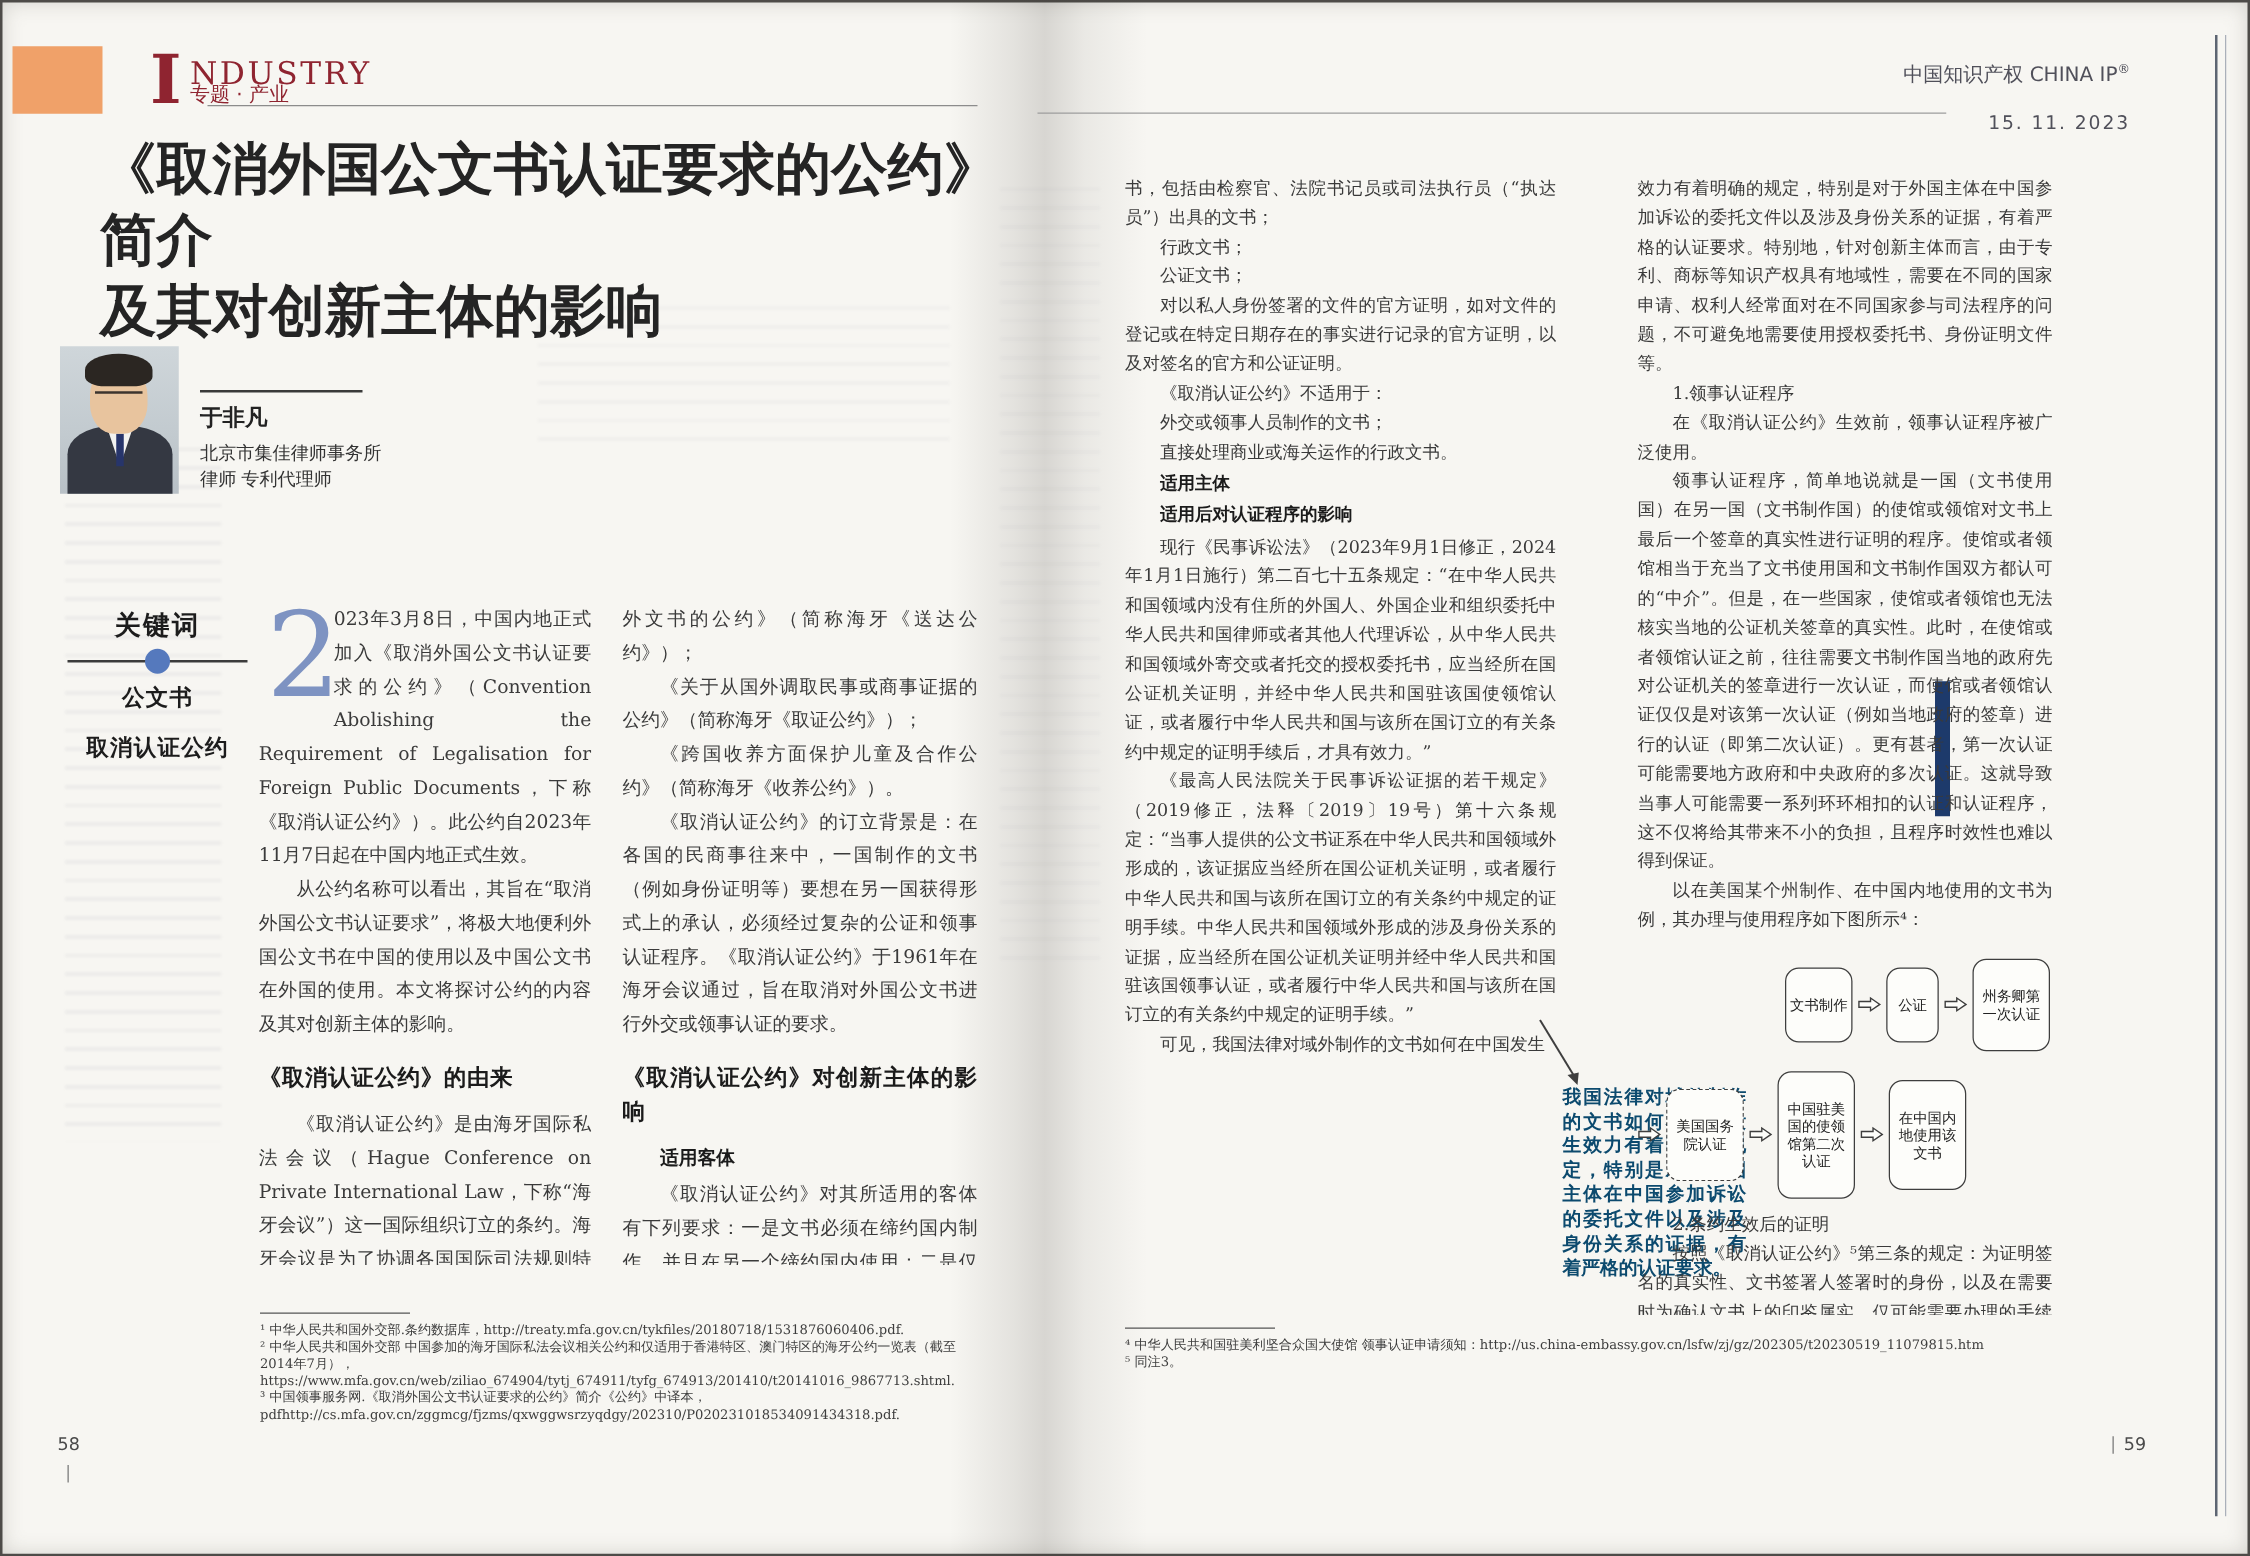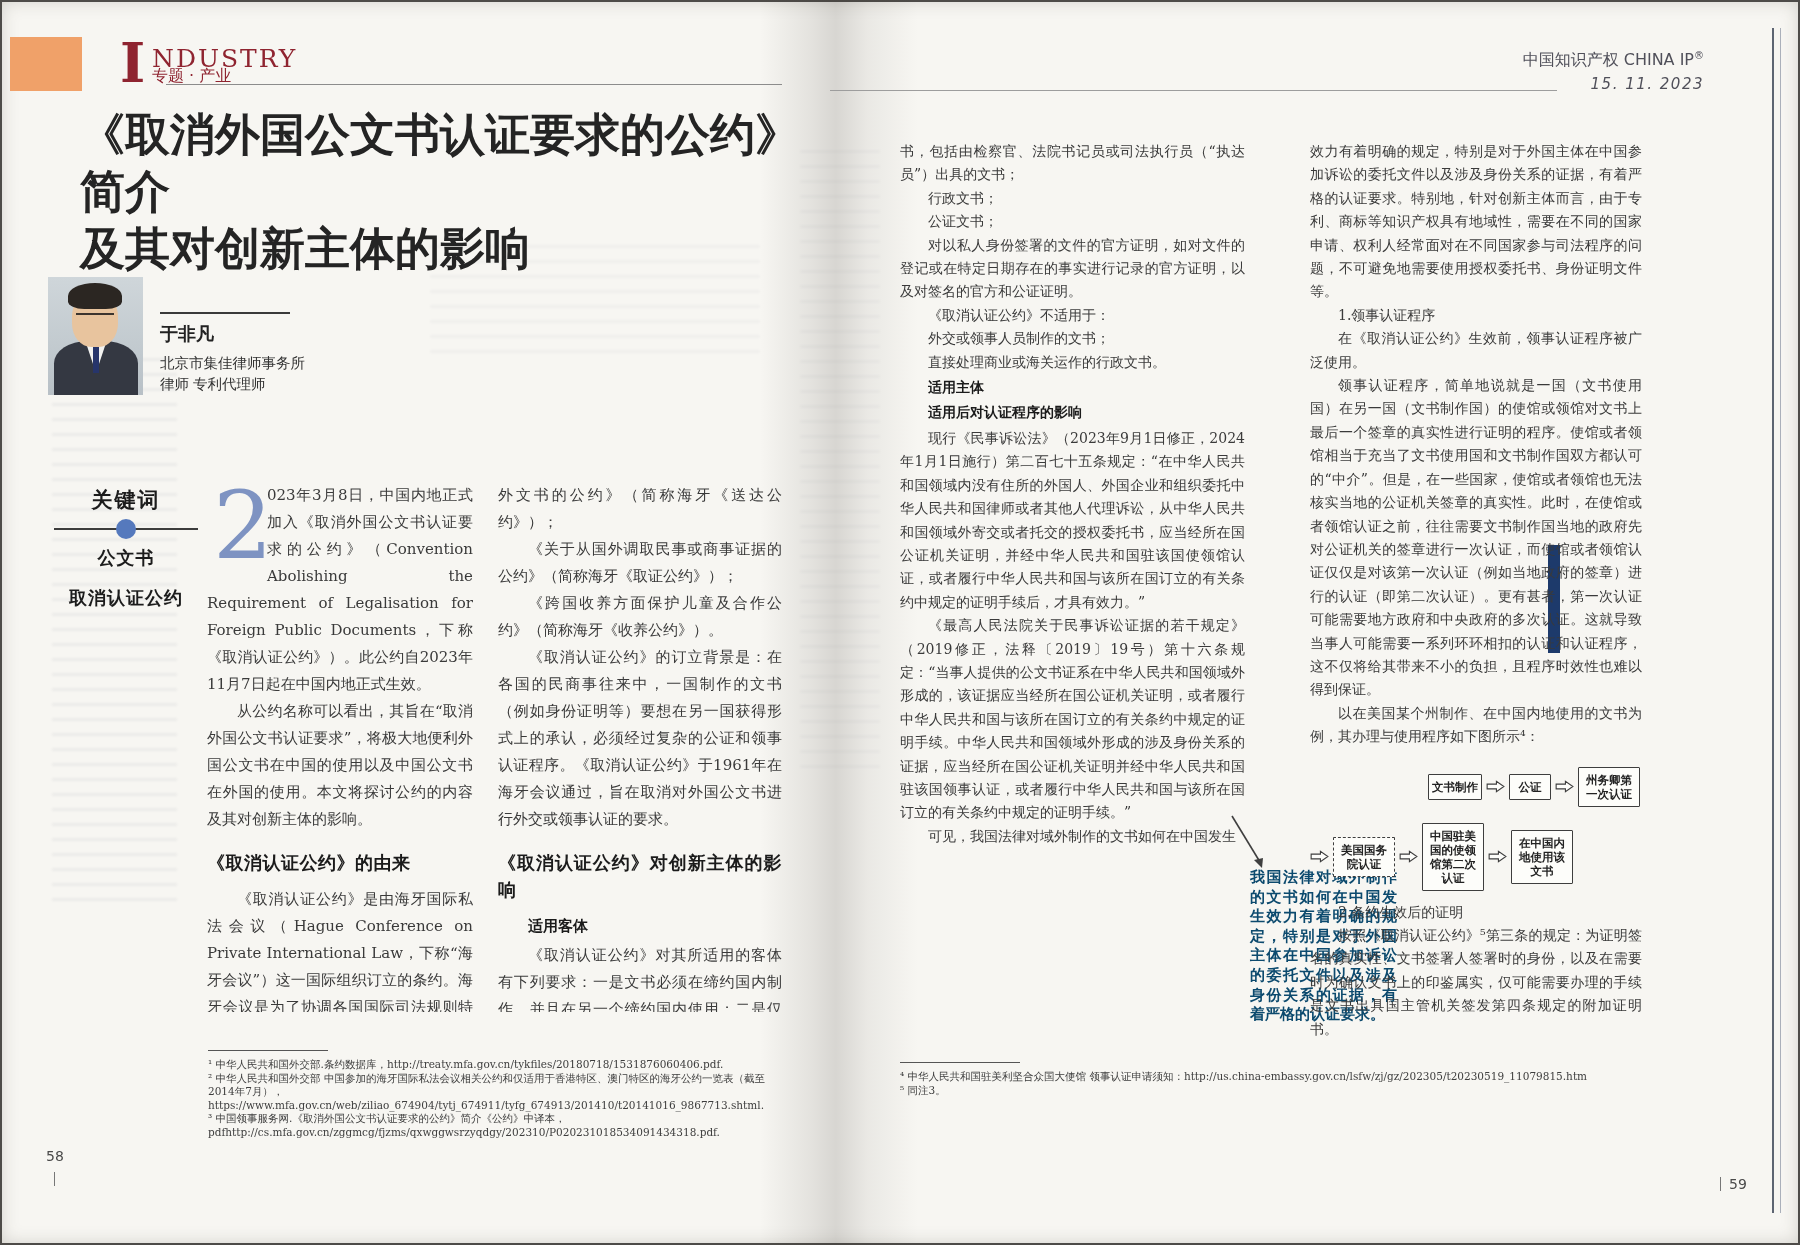--- a/index.html
+++ b/index.html
@@ -13,21 +13,21 @@
   .abs{position:absolute;}
   
   .orange-block{left:10px;top:37px;width:72px;height:54px;background:#f0a169;}
   .big-i{left:120px;top:36px;font-family:"DejaVu Serif","Liberation Serif",serif;font-size:54px;font-weight:bold;color:#8f2430;line-height:1;}
   .sec-en{left:152px;top:44px;font-size:25px;letter-spacing:2px;color:#8f2430;font-family:"DejaVu Serif","Liberation Serif",serif;}
   .sec-cn{left:152px;top:66px;font-size:16px;color:#8f2430;font-family:"DejaVu Sans","Liberation Sans",sans-serif;}
   .rule-left{left:166px;top:84px;width:616px;border-top:1.5px solid #8c8c8c;}
   .rule-right{left:830px;top:90px;width:727px;border-top:1px solid #9d9d9d;}
   .journal{left:1380px;top:50px;width:324px;text-align:right;color:#50505a;font-size:16px;font-family:"DejaVu Sans","Liberation Sans",sans-serif;}
   .journal .reg{font-size:10px;vertical-align:super;}
-  .journal .date{display:block;font-size:15px;letter-spacing:1.5px;margin-top:4px;font-style:italic;}
+  .journal .date{display:block;font-size:15px;letter-spacing:1.5px;margin-top:18px;}
   
   .title{left:48px;top:106px;width:740px;font-family:"DejaVu Sans","Liberation Sans",sans-serif;
          font-weight:800;font-size:45px;line-height:57px;color:#242424;letter-spacing:0px;margin-left:32px;}
   .photo{left:48px;top:277px;width:95px;height:118px;background:linear-gradient(180deg,#cfd6da 0%,#c2cacf 60%,#b8c0c6 100%);overflow:hidden;}
   .photo .head{position:absolute;left:24px;top:14px;width:46px;height:56px;background:#e8c49e;border-radius:46% 46% 42% 42%;}
   .photo .hair{position:absolute;left:20px;top:6px;width:54px;height:26px;background:#2b2622;border-radius:50% 50% 30% 30%;}
   .photo .glasses{position:absolute;left:28px;top:36px;width:38px;height:10px;border-top:2px solid #3c342e;}
   .photo .suit{position:absolute;left:6px;top:64px;width:84px;height:56px;background:#343842;border-radius:40% 40% 0 0;}
   .photo .shirt{position:absolute;left:38px;top:66px;width:20px;height:30px;background:#f2f2f0;clip-path:polygon(0 0,100% 0,50% 100%);}
   .photo .tie{position:absolute;left:45px;top:70px;width:6px;height:26px;background:#27356b;}
@@ -48,22 +48,22 @@
   .h-sec{font-family:"DejaVu Sans","Liberation Sans",sans-serif;font-weight:bold;font-size:18px;color:#1b1b1b;margin:16px 0 10px;text-indent:0 !important;letter-spacing:.5px;}
   .h-sub{font-family:"DejaVu Sans","Liberation Sans",sans-serif;font-weight:bold;margin:2px 0;text-indent:2em !important;color:#1b1b1b;}
   .dropcap{float:left;font-size:94px;line-height:80px;height:80px;width:46px;color:#7e93c2;margin:4px 8px 0 6px;font-family:"DejaVu Serif","Liberation Serif",serif;}
   
   .pullquote{left:1250px;top:868px;width:147px;font-family:"DejaVu Sans","Liberation Sans",sans-serif;
              font-weight:bold;font-size:15px;line-height:19.6px;color:#0c4a6e;text-align:justify;}
   
   .flow{margin:18px 0 10px;font-family:"DejaVu Sans","Liberation Sans",sans-serif;}
   .flow-row{display:flex;align-items:center;gap:4px;}
   .flow-row1{margin-left:118px;margin-bottom:16px;}
-  .fbox{box-sizing:border-box;border:1.4px solid #3e3e3e;border-radius:1px;background:#fdfdfa;
-        min-width:42px;max-width:62px;padding:5px 3px;font-size:11.5px;line-height:14px;text-align:center;color:#222;font-weight:bold;}
+  .fbox{box-sizing:border-box;border:1.4px solid #3e3e3e;border-radius:11px;background:#fdfdfa;
+        min-width:42px;max-width:62px;padding:22px 3px;font-size:11.5px;line-height:14px;text-align:center;color:#222;}
   .fbox.dashed{border-style:dashed;}
   .farrow{flex:0 0 auto;width:19px;height:13px;}
   
   .fn-rule{border-top:1.5px solid #555;width:120px;}
   .fn{font-size:10.5px;line-height:13.5px;color:#3d3d3d;text-align:left;}
   .pagenum{font-size:14px;color:#4a4a4a;display:flex;align-items:center;gap:8px;font-family:"DejaVu Sans","Liberation Sans",sans-serif;}
   .pagenum .bar{width:1px;height:14px;background:#777;}
   
   .gutter{left:760px;top:0;width:158px;height:1245px;
     background:linear-gradient(90deg,rgba(60,55,50,0) 0%,rgba(60,55,50,.10) 32%,rgba(60,55,50,.17) 48%,rgba(60,55,50,.07) 68%,rgba(60,55,50,0) 100%);}
@@ -216,18 +216,18 @@
 
     <p>2.条约生效后的证明</p>
     <p>按照《取消认证公约》⁵第三条的规定：为证明签名的真实性、文书签署人签署时的身份，以及在需要时为确认文书上的印鉴属实，仅可能需要办理的手续是文书出具国主管机关签发第四条规定的附加证明书。</p>
   </div>
 
   <div class="abs fn-rule" style="left:900px;top:1062px;"></div>
   <div class="abs fn" style="left:900px;top:1070px;width:700px;">
     <div>⁴ 中华人民共和国驻美利坚合众国大使馆 领事认证申请须知：http://us.china-embassy.gov.cn/lsfw/zj/gz/202305/t20230519_11079815.htm</div>
     <div>⁵ 同注3。</div>
   </div>
-  <div class="abs pagenum" style="left:1690px;top:1176px;margin-left:30px;">
+  <div class="abs pagenum" style="left:1690px;top:1148px;">
     <span class="bar"></span>
       <span>59</span>
   </div>
 
 </div>
 
 </body></html>

